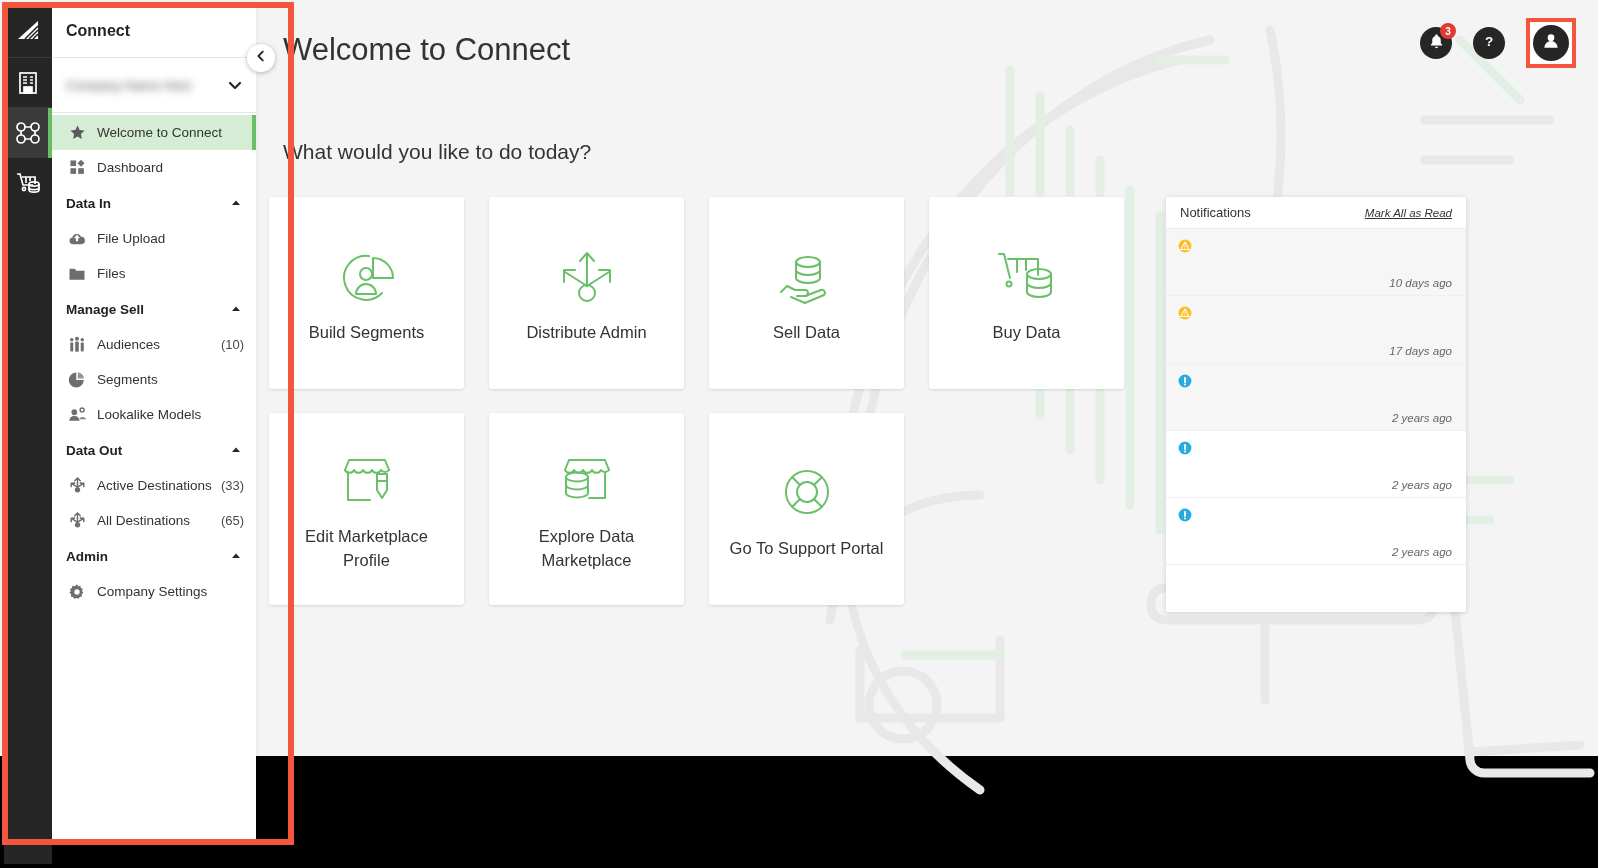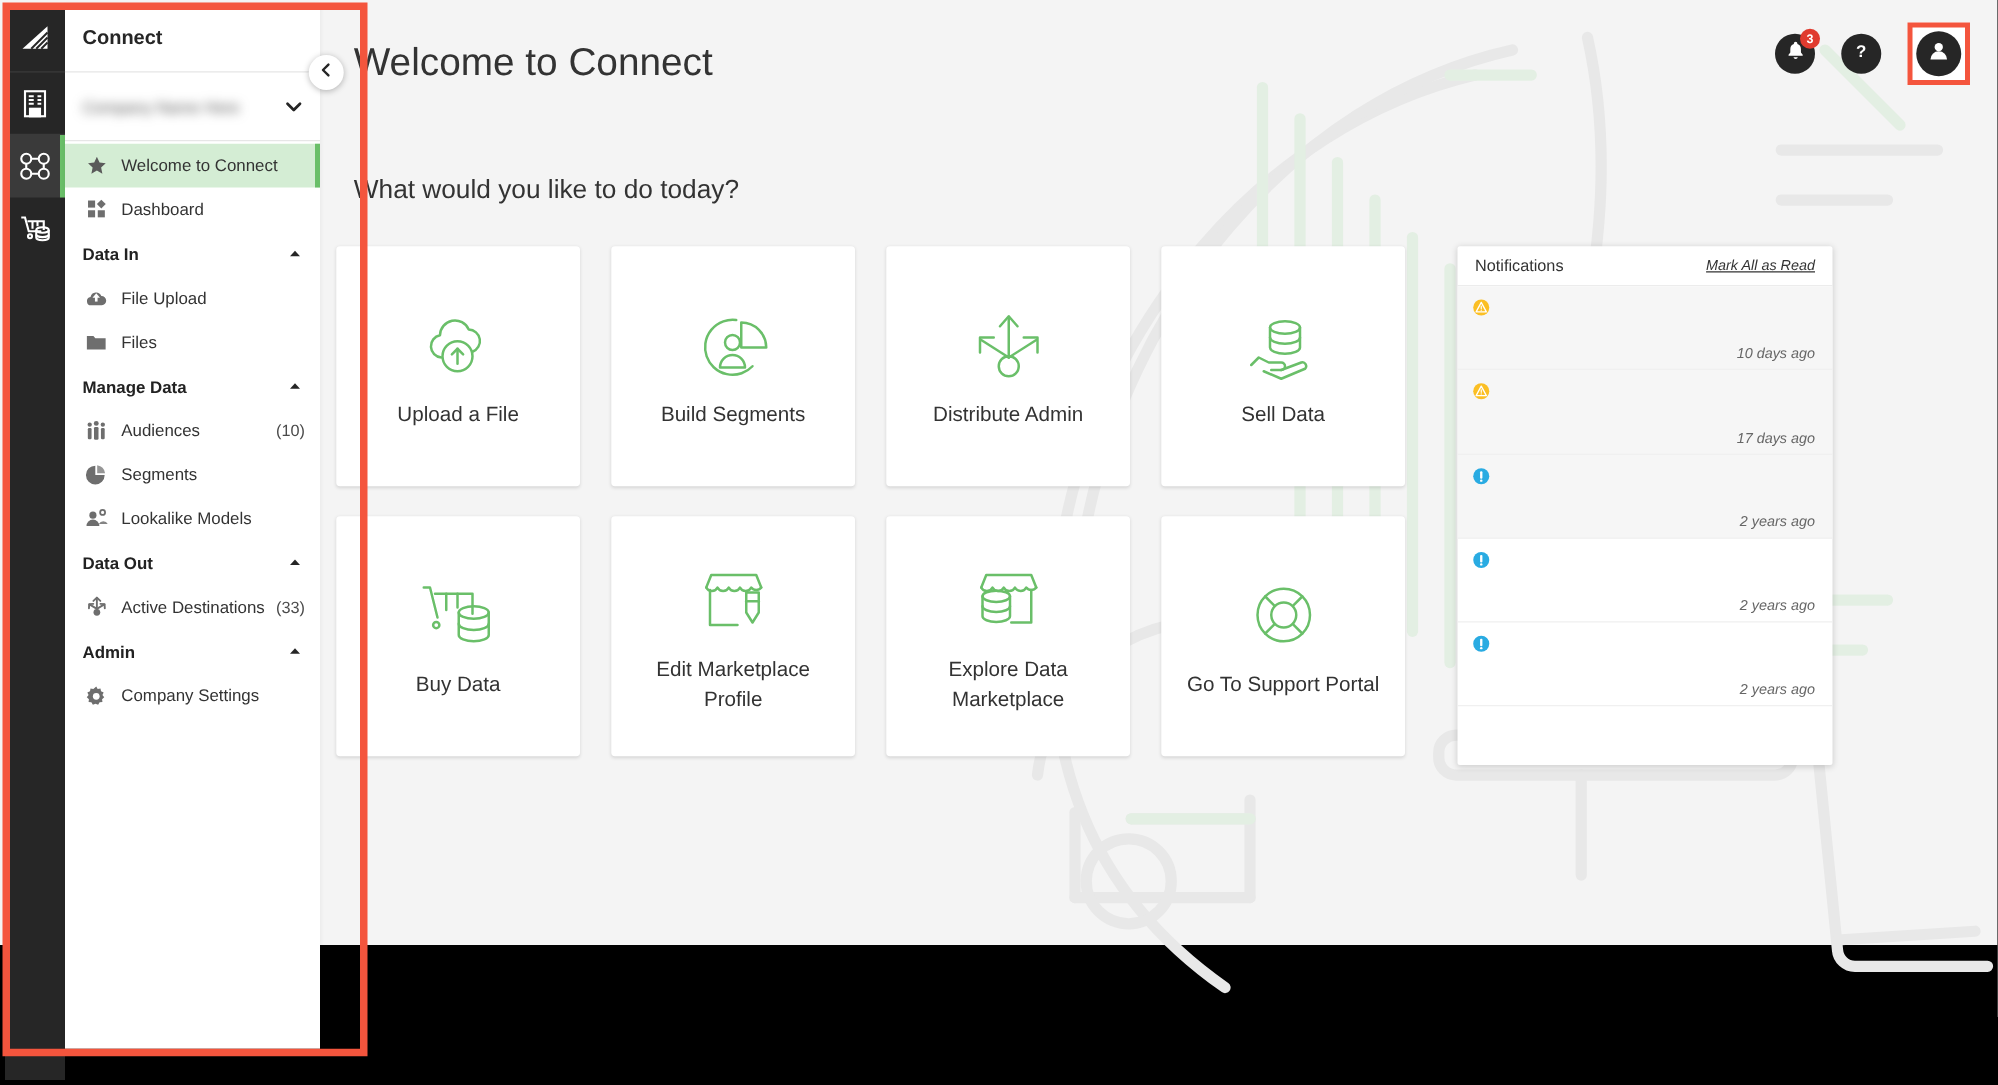--- a/index.html
+++ b/index.html
@@ -411,21 +411,21 @@
         <div class="nav-item">
           <span class="ni-icon">
             <svg width="18" height="18" viewBox="0 0 24 24" fill="currentColor">
               <path d="M2 5 h7 l2 2.5 h11 v12 H2 z"></path>
             </svg>
           </span>
       <span class="ni-label">Files</span>
       <span class="ni-count"></span>
         </div>
         <div class="nav-group">
-          <span class="ng-label">Manage Data</span>
+          <span class="ng-label">Manage Sell</span>
       <span>
             <svg class="caret-up" viewBox="0 0 12 12" fill="#262626">
               <path d="M6 3.5 L10 8 H2 z"></path>
             </svg>
           </span>
         </div>
         <div class="nav-item">
           <span class="ni-icon">
             <svg width="18" height="18" viewBox="0 0 24 24" fill="currentColor">
               <circle cx="5" cy="5" r="2.3"></circle>
@@ -477,20 +477,35 @@
               <path d="M12 14 L4.5 9.5"></path>
               <path d="M4 13.4 L4.2 9.2 L8.4 9"></path>
               <path d="M12 14 L19.5 9.5"></path>
               <path d="M20 13.4 L19.8 9.2 L15.6 9"></path>
               <circle cx="12" cy="17.5" r="3.4" fill="#6e6e6e" stroke="none"></circle>
             </svg>
           </span>
       <span class="ni-label">Active Destinations</span>
       <span class="ni-count">(33)</span>
         </div>
+        <div class="nav-item">
+          <span class="ni-icon">
+            <svg width="19" height="19" viewBox="0 0 24 24" fill="none" stroke="#6e6e6e" stroke-width="1.9" stroke-linecap="round" stroke-linejoin="round">
+              <path d="M12 14 V3"></path>
+              <path d="M8.5 6 L12 2.6 L15.5 6"></path>
+              <path d="M12 14 L4.5 9.5"></path>
+              <path d="M4 13.4 L4.2 9.2 L8.4 9"></path>
+              <path d="M12 14 L19.5 9.5"></path>
+              <path d="M20 13.4 L19.8 9.2 L15.6 9"></path>
+              <circle cx="12" cy="17.5" r="3.4" fill="#6e6e6e" stroke="none"></circle>
+            </svg>
+          </span>
+      <span class="ni-label">All Destinations</span>
+      <span class="ni-count">(65)</span>
+        </div>
         <div class="nav-group">
           <span class="ng-label">Admin</span>
       <span>
             <svg class="caret-up" viewBox="0 0 12 12" fill="#262626">
               <path d="M6 3.5 L10 8 H2 z"></path>
             </svg>
           </span>
         </div>
         <div class="nav-item">
           <span class="ni-icon">
@@ -511,31 +526,20 @@
         <path d="M10 3 L5 8 L10 13"></path>
       </svg>
     </span>
   </div>
 
   <div class="main">
     <div class="page-title">Welcome to Connect</div>
     <div class="page-sub">What would you like to do today?</div>
 
     <div class="cards">
-        <div class="card">
-          <div class="card-icon">
-            <svg width="64" height="60" viewBox="0 0 64 60" fill="none" stroke="#6ABF69" stroke-width="2" stroke-linecap="round" stroke-linejoin="round">
-              <path d="M18 38 a9 9 0 0 1 -1 -17.8 A12 12 0 0 1 40 15.6 a9.2 9.2 0 0 1 3 17.8"></path>
-        <circle cx="31" cy="37" r="12"></circle>
-              <path d="M31 43 V31"></path>
-              <path d="M26.5 35.5 L31 31 L35.5 35.5"></path>
-            </svg>
-          </div>
-    <div class="card-label">Upload a File</div>
-        </div>
         <div class="card">
           <div class="card-icon">
             <svg width="64" height="60" viewBox="0 0 64 60" fill="none" stroke="#6ABF69" stroke-width="2" stroke-linecap="round" stroke-linejoin="round">
               <path d="M34 8 A22 22 0 1 0 47 45"></path>
         <path d="M38 10 L38 30 L58 30 A20 20 0 0 0 38 10 z"></path>
         <circle cx="31" cy="26" r="6"></circle>
         <path d="M21 46 a10 10 0 0 1 20 0 z"></path>
             </svg>
           </div>
     <div class="card-label">Build Segments</div>

